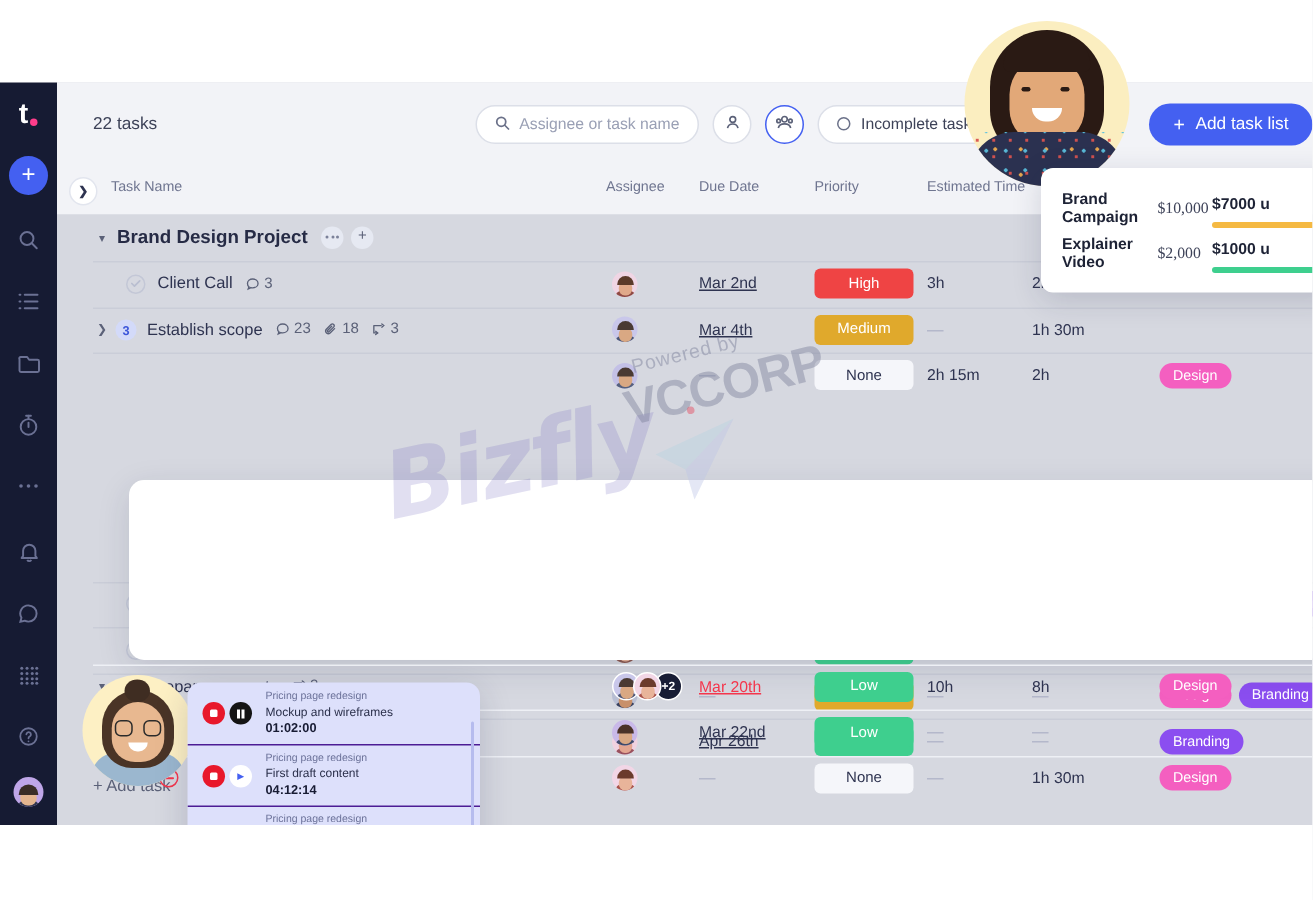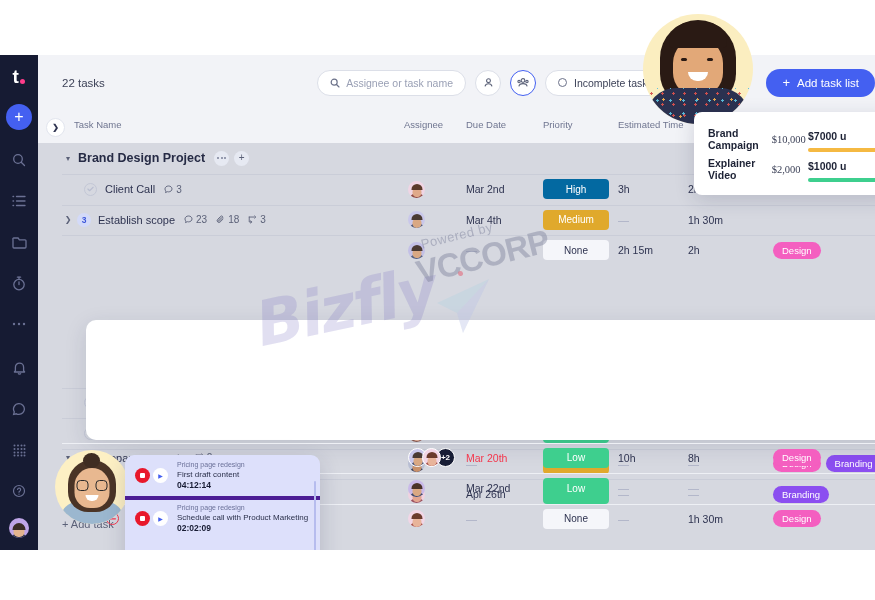--- a/index.html
+++ b/index.html
@@ -84,21 +84,21 @@
   .c-name { left:24px; }
   .c-assignee { left:370px; }
   .c-date { left:428px; }
   .c-priority { left:505px; }
   .c-est { left:580px; }
   .c-tracked { left:650px; }
   .c-tags { left:735px; }
 
   .name-txt { font-size:11px; color:#2e3350; }
   .dash { color:#a9aec4; font-size:11px; }
-  .date-txt { font-size:10.5px; color:#2e3350; }
+  .date-txt { font-size:10.5px; color:#2e3350;text-decoration:underline; }
   .date-txt.overdue { color:#f4364c; }
   .time-txt { font-size:10.5px; color:#2e3350; }
 
   .check { width:13px; height:13px; border-radius:50%; border:1.3px solid #c3c7d6; margin-right:8px;
            display:flex; align-items:center; justify-content:center; flex:none; }
   .check svg { display:block; }
   .check.blocked { border-color:#f4364c; }
   .chev-r { width:12px; margin-right:3px; font-size:8px; color:#5b6178; display:flex; align-items:center; justify-content:center; }
   .chev-d { width:12px; margin-right:4px; font-size:8px; color:#5b6178; display:flex; align-items:center; justify-content:center; }
   .subcount { min-width:14px; height:14px; padding:0 4px; border-radius:7px; background:#d3daf9; color:#3b55d9;
@@ -201,21 +201,21 @@
               border-radius:0 0 8px 8px; background:#fff; }
   .p2-body { position:absolute; left:50%; bottom:-4px; transform:translateX(-50%); width:62px; height:26px;
              border-radius:16px 16px 0 0; background:#9bb7cf; }
 
   
   .timers { position:absolute; left:125px; top:455px; width:195px; height:145px; background:#dde0fb;
             border-radius:9px 9px 0 0; box-shadow:0 6px 22px rgba(30,35,70,.18); overflow:hidden; }
   .timers-head { height:22px; display:flex; align-items:center; padding:0 10px; }
   .timers-title { font-size:9px; font-weight:700; color:#2a2f4a; }
   .timers-head .hr { margin-left:auto; display:flex; align-items:center; gap:9px; color:#6b7199; }
-  .timer-item { height:41px; display:flex; align-items:center; padding:0 10px; border-top:4px solid #4c1d95; position:relative; }
+  .timer-item { height:41px; display:flex; align-items:center; padding:0 10px; border-top:1px solid #4c1d95; position:relative; }
   .timer-item:first-of-type { border-top:none; }
   .t-stop { width:15px; height:15px; border-radius:50%; background:#e8182b; display:flex; align-items:center;
             justify-content:center; flex:none; }
   .t-stop i { width:5px; height:5px; background:#fff; border-radius:1px; display:block; }
   .t-play { width:15px; height:15px; border-radius:50%; background:#fff; display:flex; align-items:center;
             justify-content:center; margin-left:3px; flex:none; color:#4460f1; font-size:6px; }
   .t-play.pause { background:#141414; }
   .t-play.pause i { width:1.6px; height:6px; background:#fff; display:block; margin:0 .8px; }
   .t-txt { margin-left:9px; line-height:1.25; }
   .t-proj { font-size:7px; color:#6b7199; }
@@ -444,21 +444,21 @@
               <span class="av" style="background:#f0d5e4">
     <span class="b" style="background:#8f4a44"></span>
     <span class="f" style="background:#e0a98a"></span>
     <span class="h" style="background:#5b3a2a"></span>
               </span>
             </div>
     <div class="cell c-date">
       <span class="date-txt">Mar 2nd</span>
             </div>
     <div class="cell c-priority">
-              <span class="pri" style="background:#0369a1">High</span>
+              <span class="pri" style="background:#ef4444">High</span>
             </div>
     <div class="cell c-est">
       <span class="time-txt">3h</span>
             </div>
     <div class="cell c-tracked">
       <span class="time-txt">2h 30m</span>
             </div>
     <div class="cell c-tags">
               <span class="tags"></span>
             </div>
@@ -905,20 +905,34 @@
       </div>
     <div class="p2-smile"></div>
   </div>
 
   <div class="timers">
     <div id="timers-host">
         <div class="timer-item">
           <span class="t-stop">
             <i></i>
           </span>
+          <span class="t-play pause">
+            <i></i>
+            <i></i>
+          </span>
+    <span class="t-txt">
+      <span class="t-proj" style="display:block">Pricing page redesign</span>
+      <span class="t-task" style="display:block">Mockup and wireframes</span>
+      <span class="t-time" style="display:block">01:02:00</span>
+    </span>
+        </div>
+        <div class="timer-item">
+          <span class="t-stop">
+            <i></i>
+          </span>
           <span class="t-play">▶</span>
     <span class="t-txt">
       <span class="t-proj" style="display:block">Pricing page redesign</span>
       <span class="t-task" style="display:block">First draft content</span>
       <span class="t-time" style="display:block">04:12:14</span>
     </span>
         </div>
         <div class="timer-item">
           <span class="t-stop">
             <i></i>

